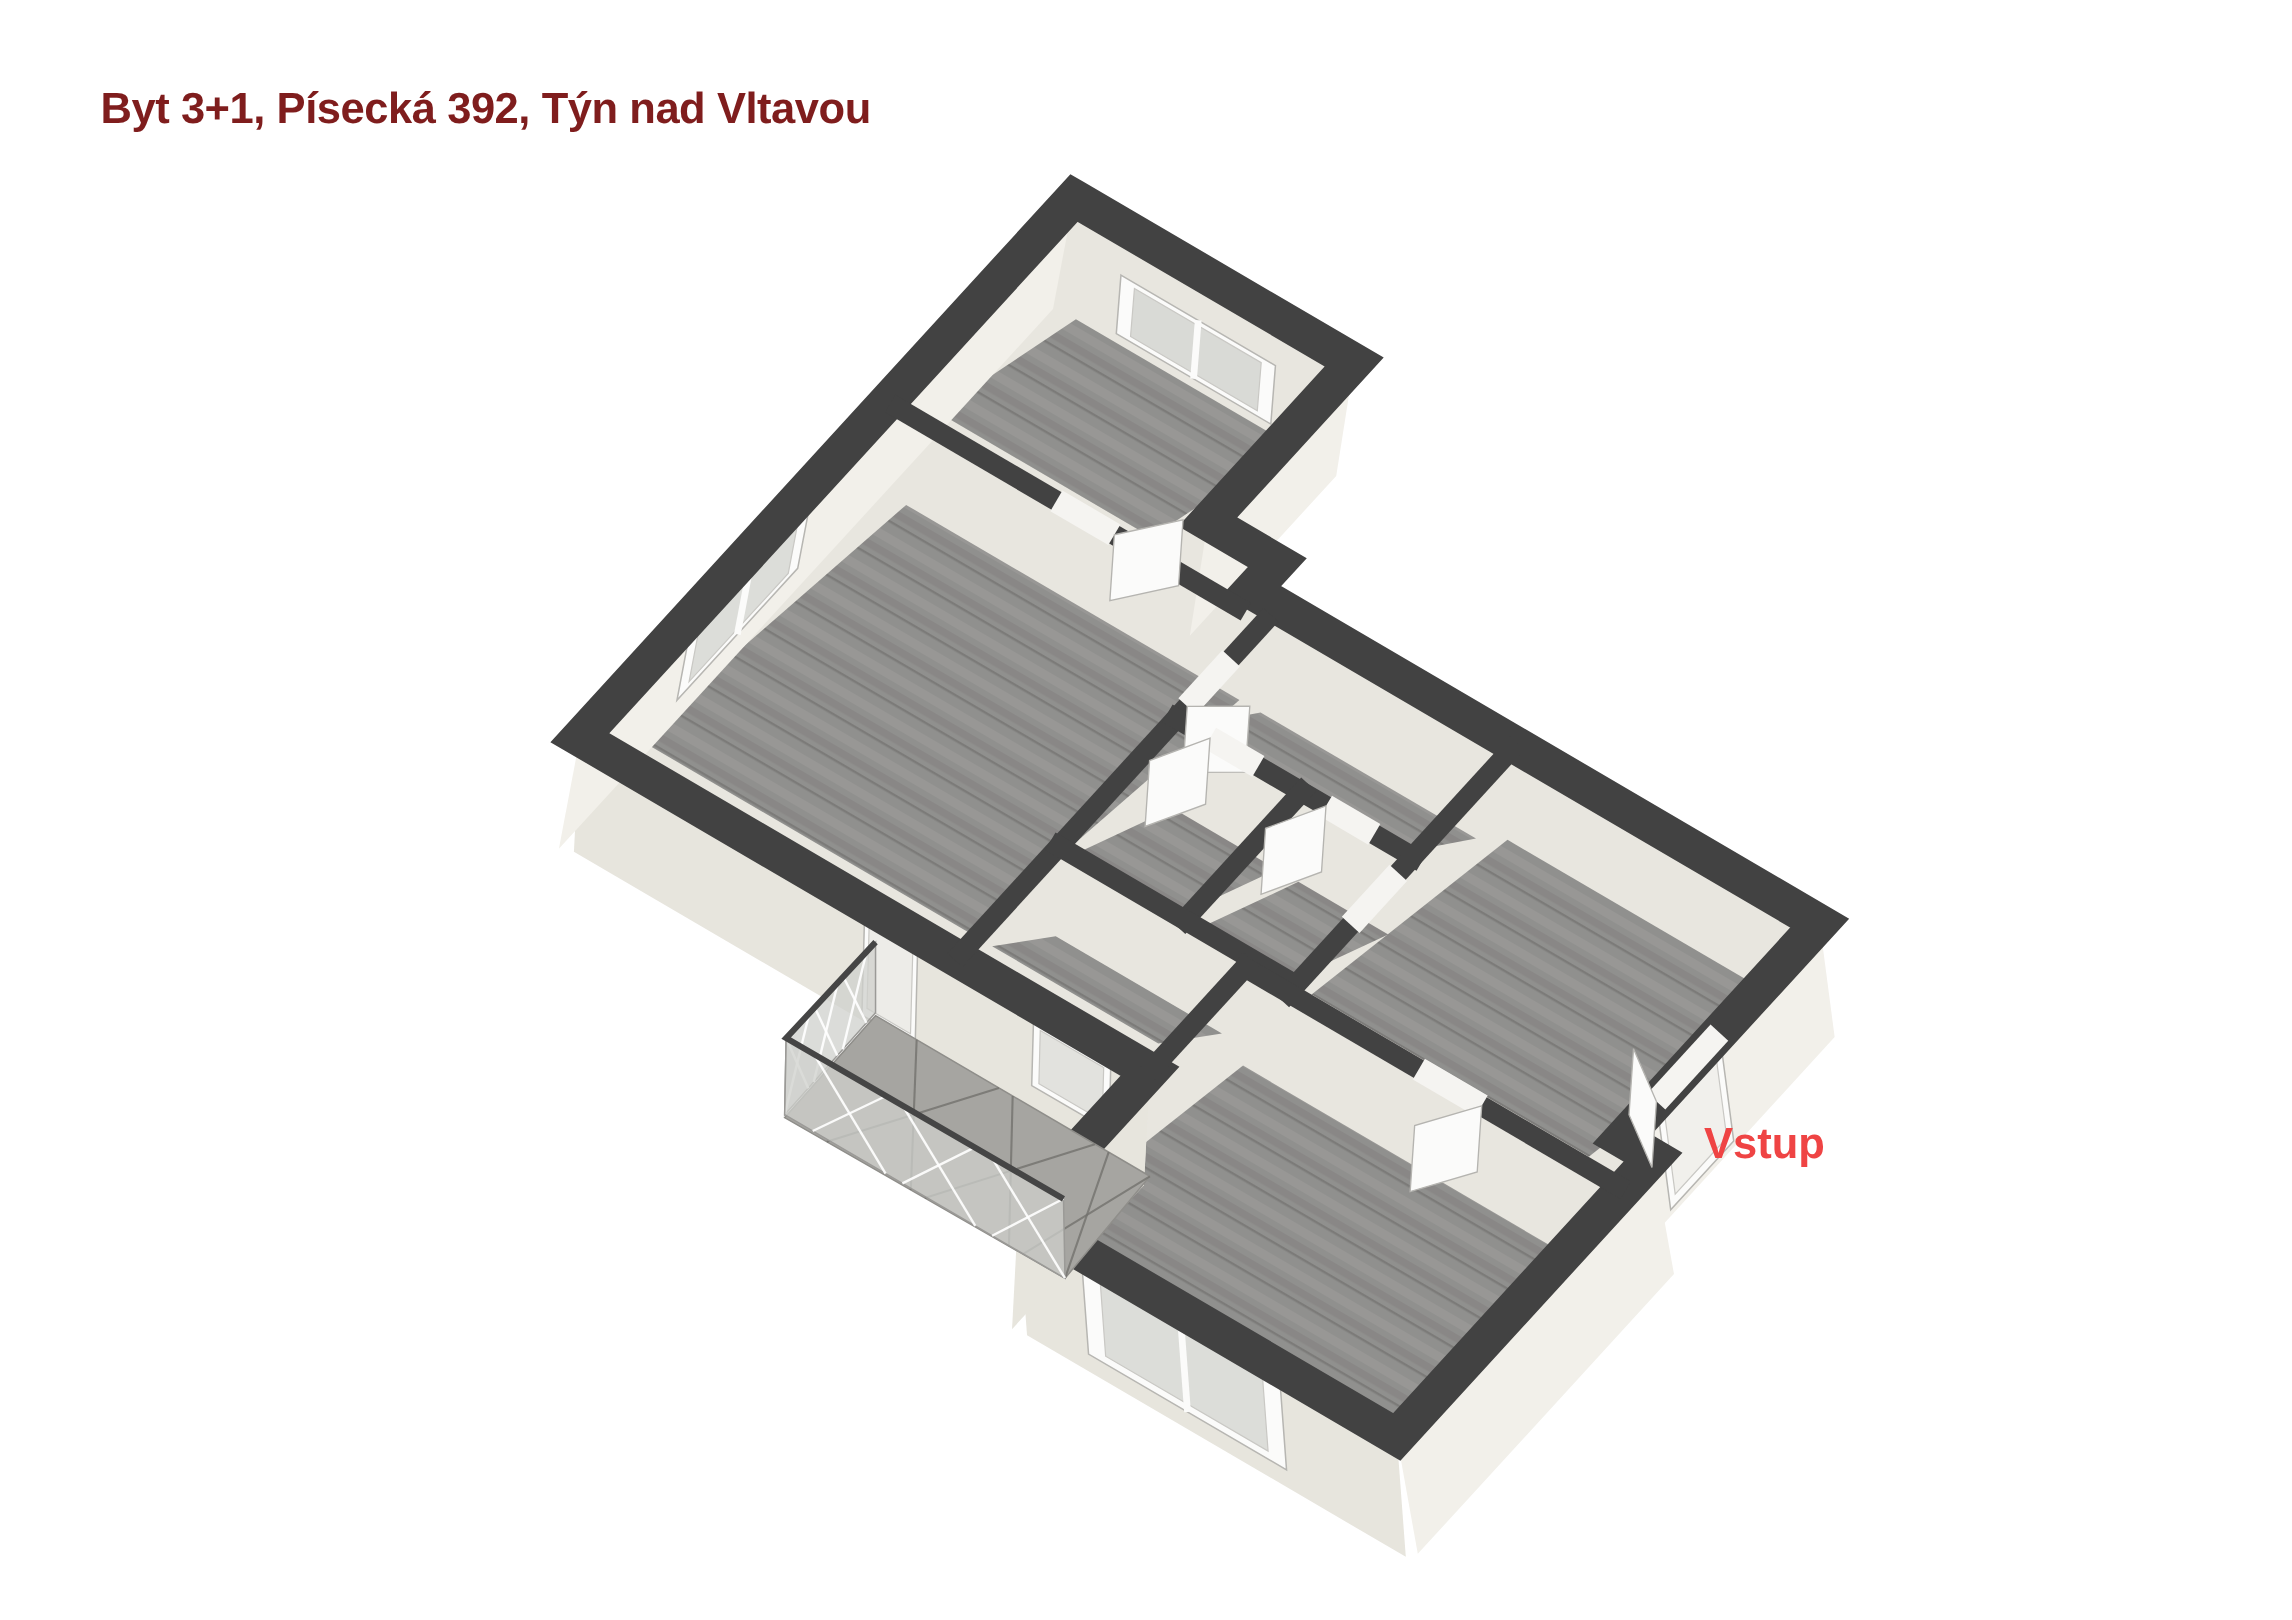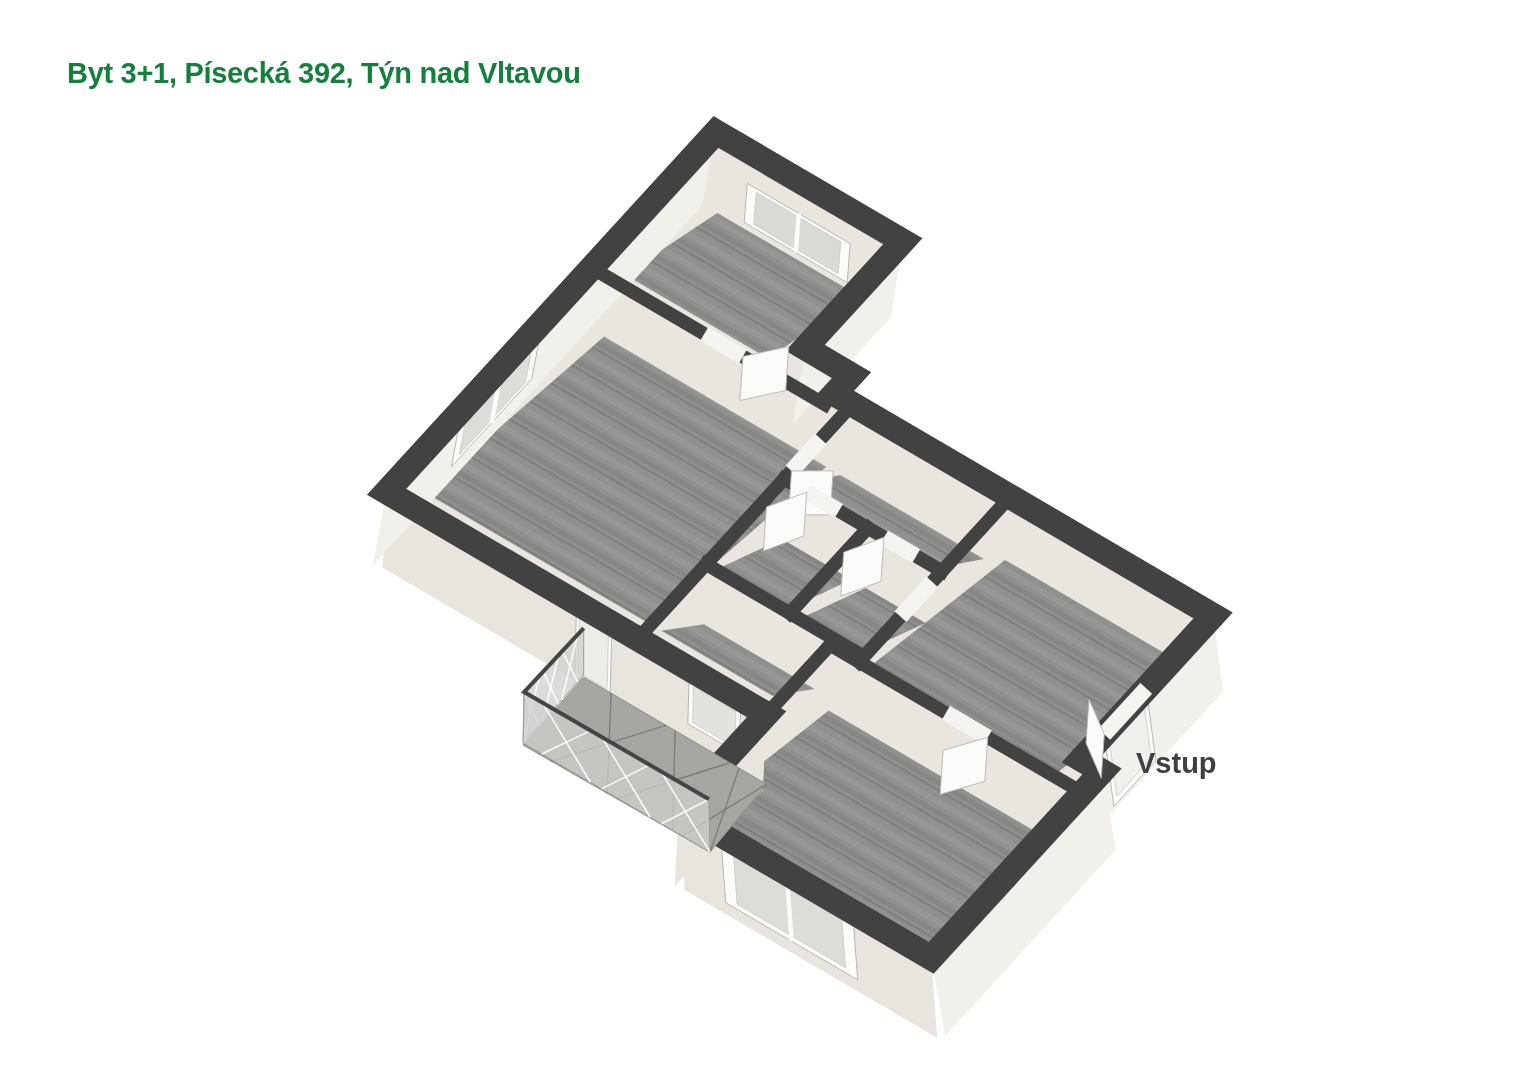--- a/index.html
+++ b/index.html
@@ -1,20 +1,20 @@
 <!DOCTYPE html>
 <html><head>
 <meta charset="utf-8">
 <style>
   html,body{margin:0;padding:0;background:#ffffff;}
   .stage{position:relative;width:1528px;height:1080px;background:#ffffff;overflow:hidden;
          font-family:"Liberation Sans", sans-serif;}
-  .page-title{position:absolute;left:67px;top:57px;font-size:29px;font-weight:700;color:#15803d;
+  .page-title{position:absolute;left:67px;top:57px;font-size:29px;font-weight:700;color:#7f1d1d;
               letter-spacing:-0.3px;white-space:nowrap;}
-  .entrance-label{position:absolute;left:1136px;top:747px;font-size:29px;font-weight:700;color:#404040;
+  .entrance-label{position:absolute;left:1136px;top:747px;font-size:29px;font-weight:700;color:#ef4444;
                   white-space:nowrap;}
   svg{position:absolute;left:0;top:0;}
 </style>
 </head>
 <body>
 
 <div class="stage">
   <svg id="plan-svg" width="1528" height="1080" viewBox="0 0 1528 1080">
       <defs>
         <pattern id="wood" width="26" height="26" patternUnits="userSpaceOnUse" patternTransform="rotate(30.3)">

